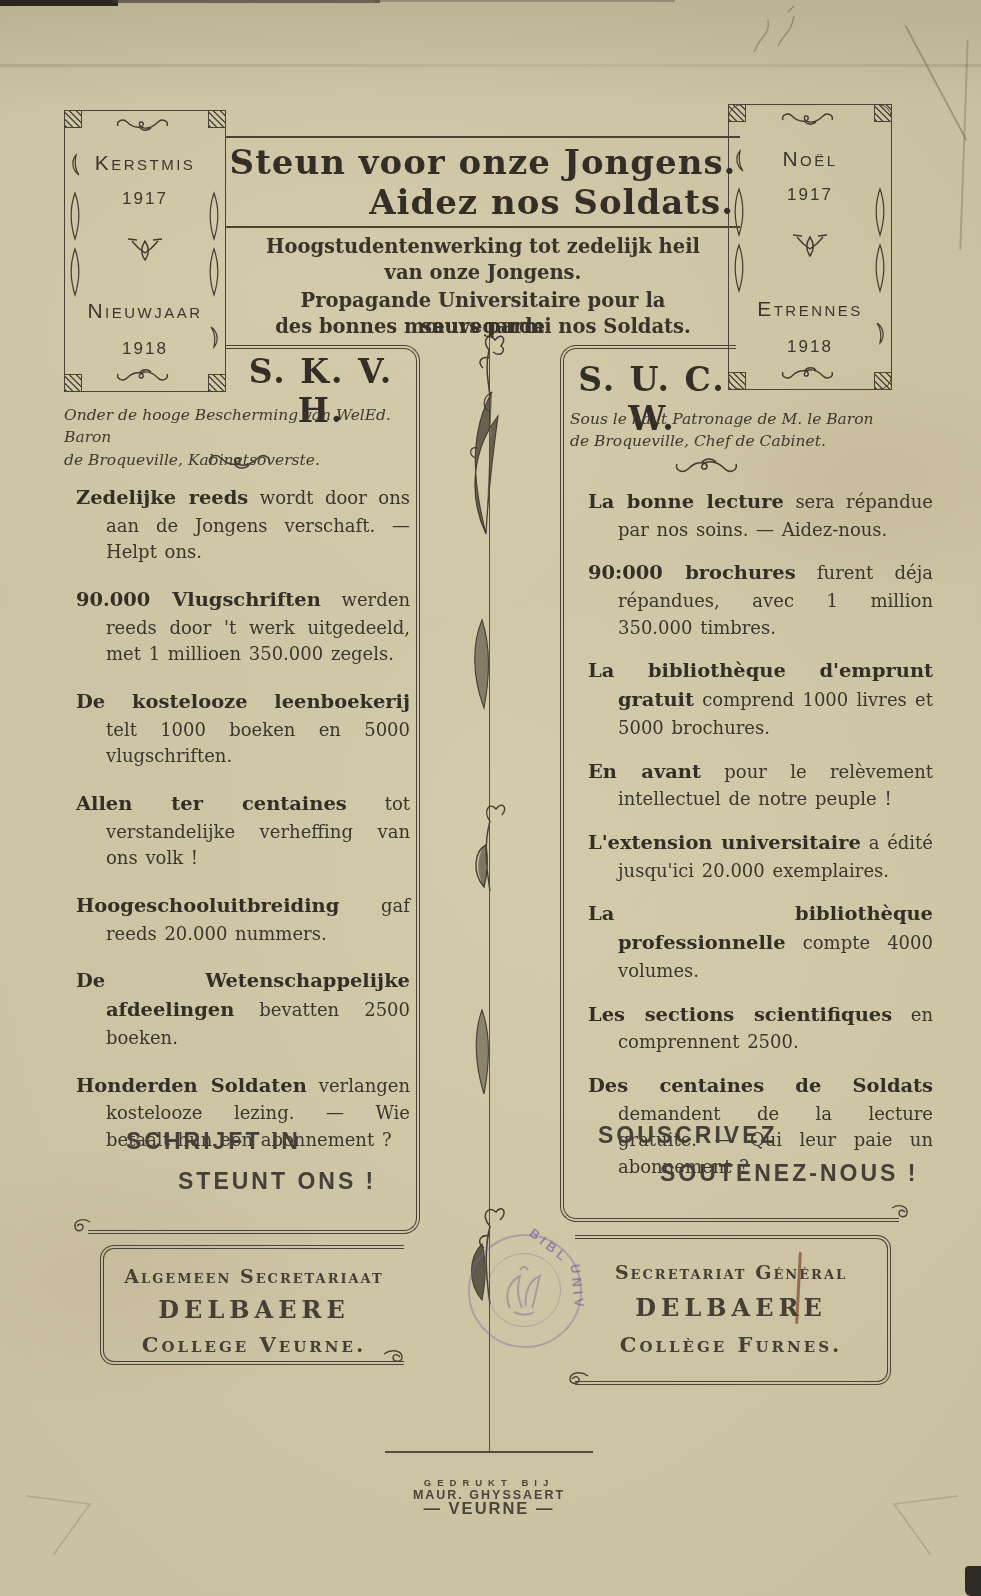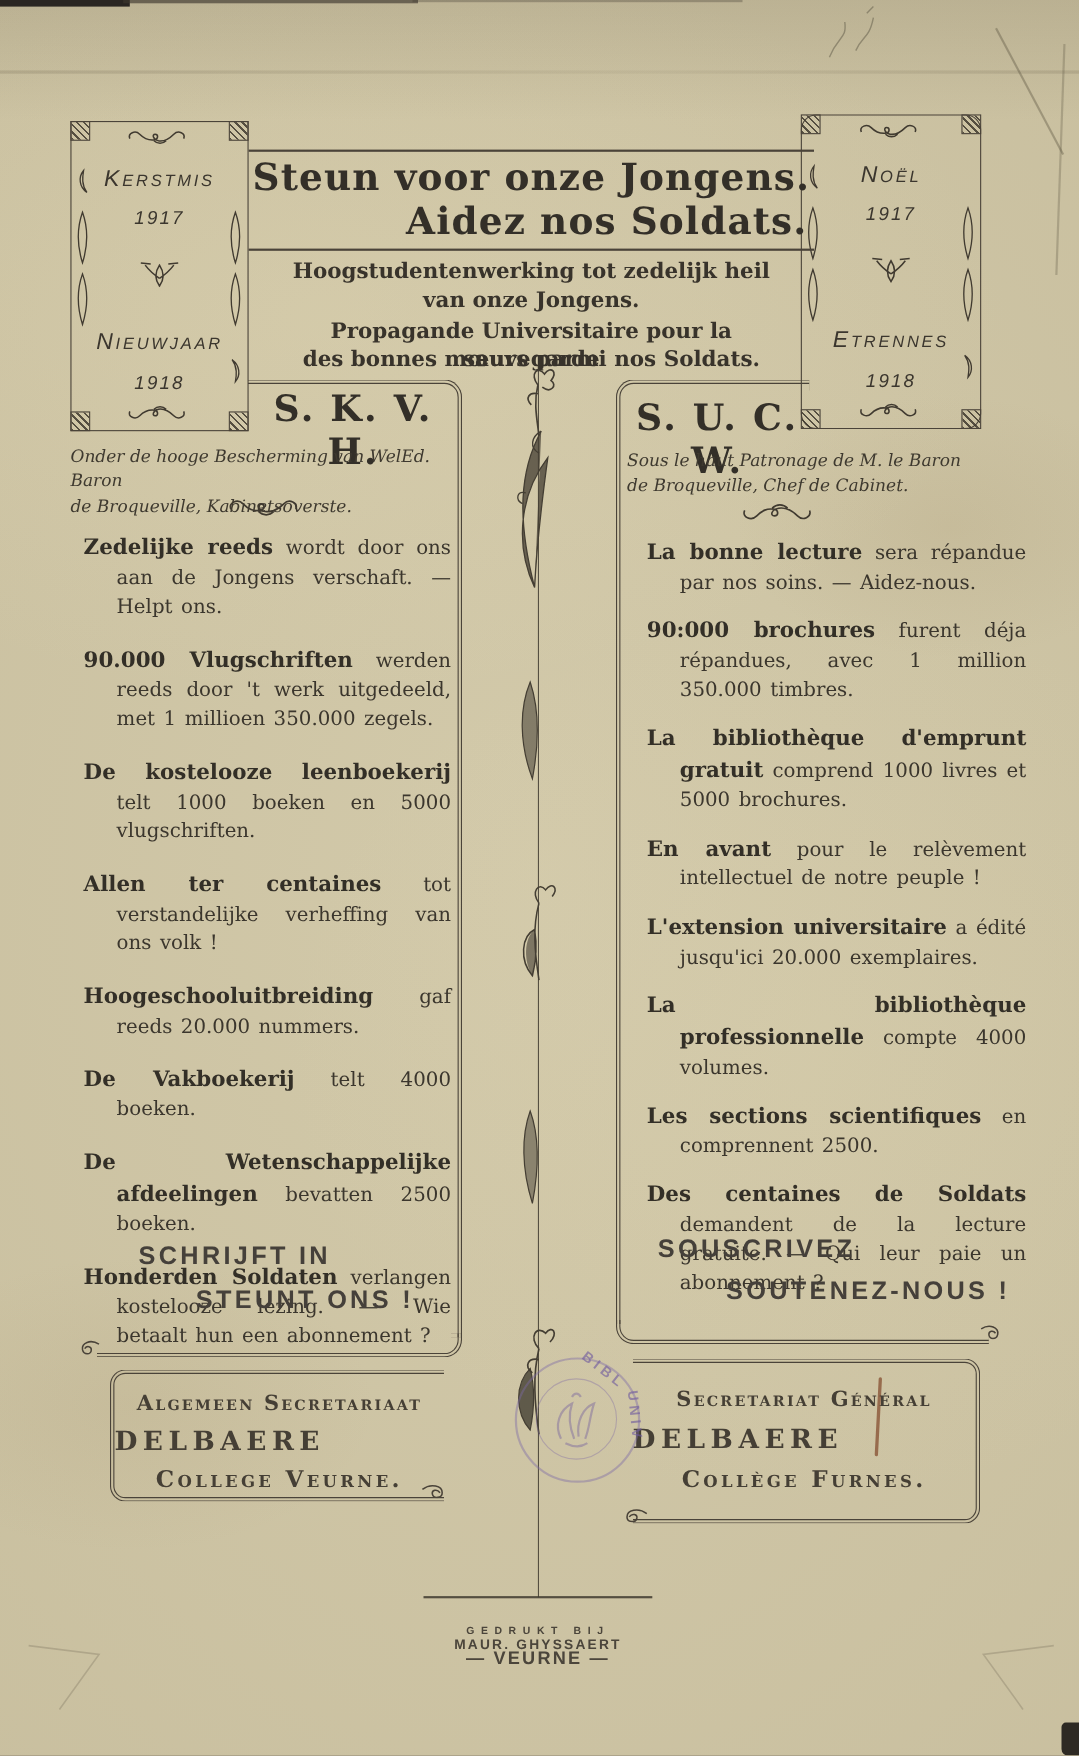--- a/index.html
+++ b/index.html
@@ -32,21 +32,21 @@
   .bar2{left:112px;top:0;width:268px;height:3px;background:rgba(62,56,46,.65);}
   .bar3{left:375px;top:0;width:300px;height:2px;background:rgba(62,56,46,.32);}
   .fold-line{left:935px;top:18px;width:2px;height:130px;background:rgba(92,85,66,.40);transform:rotate(-28deg);}
   .edge-line{left:963px;top:40px;width:2px;height:210px;background:rgba(92,85,66,.30);transform:rotate(2deg);}
   .blob-br{left:965px;top:1566px;width:16px;height:30px;background:#2e2a24;border-radius:4px 0 0 6px;}
   .corner-mark{width:70px;height:64px;opacity:.28;}
   .ink-stroke{left:797px;top:1252px;width:3px;height:72px;background:rgba(128,70,40,.7);
     border-radius:2px;transform:rotate(3deg);}
 
   
-  .seal{border:1.5px solid var(--line);font-style:italic;}
+  .seal{border:1.5px solid var(--line);}
   .seal .corner{position:absolute;width:16px;height:16px;border:1px solid var(--line);
     background:repeating-linear-gradient(45deg, rgba(64,58,47,.85) 0 1.5px, transparent 1.5px 4.6px);}
   .corner.tl{left:-1px;top:-1px;} .corner.tr{right:-1px;top:-1px;}
   .corner.bl{left:-1px;bottom:-1px;} .corner.br{right:-1px;bottom:-1px;}
   .seal-label{position:absolute;left:0;right:0;text-align:center;
     font-family:"Liberation Sans", sans-serif;font-variant:small-caps;
     font-size:21px;letter-spacing:2.5px;color:#3b362e;}
   .seal-year{position:absolute;left:0;right:0;text-align:center;
     font-family:"Liberation Sans", sans-serif;font-size:17px;letter-spacing:2px;color:#3b362e;}
   .seal-orn{position:absolute;left:50%;transform:translateX(-50%);}
@@ -86,21 +86,21 @@
   
   .foot-box{border-radius:14px;}
   .fb-left{left:100px;top:1245px;width:300px;height:112px;
     border-top:4px double var(--line);border-left:4px double var(--line);border-bottom:4px double var(--line);
     border-radius:14px 0 0 14px;}
   .fb-right{left:575px;top:1235px;width:312px;height:142px;
     border-top:4px double var(--line);border-right:4px double var(--line);border-bottom:4px double var(--line);
     border-radius:0 14px 14px 0;}
   .foot-line1{font-weight:bold;font-variant:small-caps;font-size:19px;letter-spacing:2px;
     text-align:center;color:#453f35;}
-  .foot-line2{font-weight:bold;font-size:24px;letter-spacing:5px;text-align:left;color:#453f35;}
+  .foot-line2{font-weight:bold;font-size:24px;letter-spacing:5px;text-align:center;color:#453f35;}
   .foot-line3{font-weight:bold;font-variant:small-caps;font-size:21px;letter-spacing:3px;
     text-align:center;color:#453f35;}
 
   
   .stem{left:489px;top:332px;width:1.4px;height:1120px;background:rgba(64,58,47,.85);}
   .imprint-line{left:385px;top:1451px;width:208px;height:1.6px;background:rgba(64,58,47,.85);}
   .imprint{font-family:"Liberation Sans", sans-serif;color:#4b453b;text-align:center;}
   .imp1{font-weight:bold;font-size:16.5px;letter-spacing:2px;margin-top:44px;}
   .imp2{font-weight:bold;font-size:9.5px;letter-spacing:6px;}
   .imp3{font-weight:bold;font-size:12.5px;letter-spacing:2px;}
@@ -258,21 +258,20 @@
       <div class="para"><b class="lead">Zedelijke reeds</b> <span>wordt door ons aan de Jongens verschaft. — Helpt ons.</span></div>
 
       <div class="para"><b class="lead">90.000 Vlugschriften</b> <span>werden reeds door 't werk uitgedeeld, met 1 millioen 350.000 zegels.</span></div>
 
       <div class="para"><b class="lead">De kostelooze leenboekerij</b> <span>telt 1000 boeken en 5000 vlugschriften.</span></div>
 
       <div class="para"><b class="lead">Allen ter centaines</b> <span>tot verstandelijke verheffing van ons volk !</span></div>
 
       <div class="para"><b class="lead">Hoogeschooluitbreiding</b> <span>gaf reeds 20.000 nummers.</span></div>
 
-      <div class="para"><b class="lead">De Vakboekerij</b> <span>telt 4000 boeken.</span></div>
 
       <div class="para"><b class="lead">De Wetenschappelijke afdeelingen</b> <span>bevatten 2500 boeken.</span></div>
 
       <div class="para"><b class="lead">Honderden Soldaten</b> <span>verlangen kostelooze lezing. — Wie betaalt hun een abonnement ?</span></div>
     </div>
   <div class="abs cta" style="left:126px;top:1128px">SCHRIJFT IN</div>
   <div class="abs cta" style="left:178px;top:1168px">STEUNT ONS !</div>
 
   <div class="abs acronym" style="left:566px;top:360px;width:172px">S. U. C. W.</div>
   <div class="abs patronage" style="left:570px;top:408px;width:330px">

